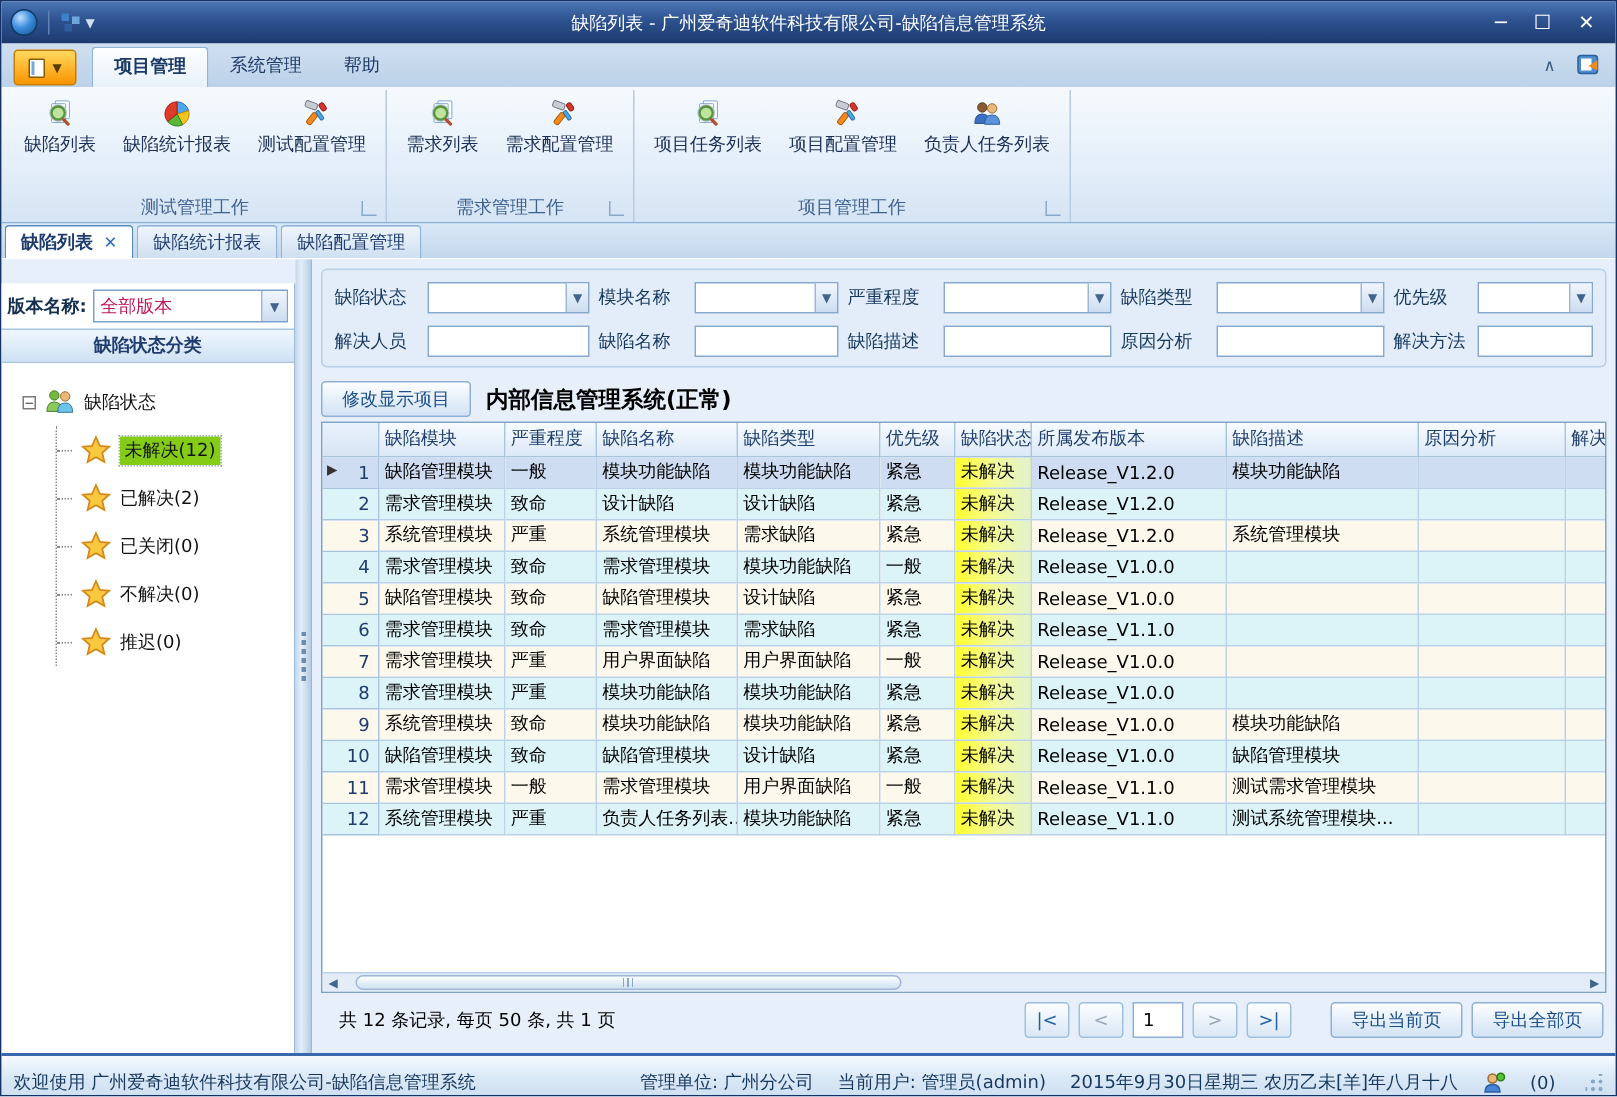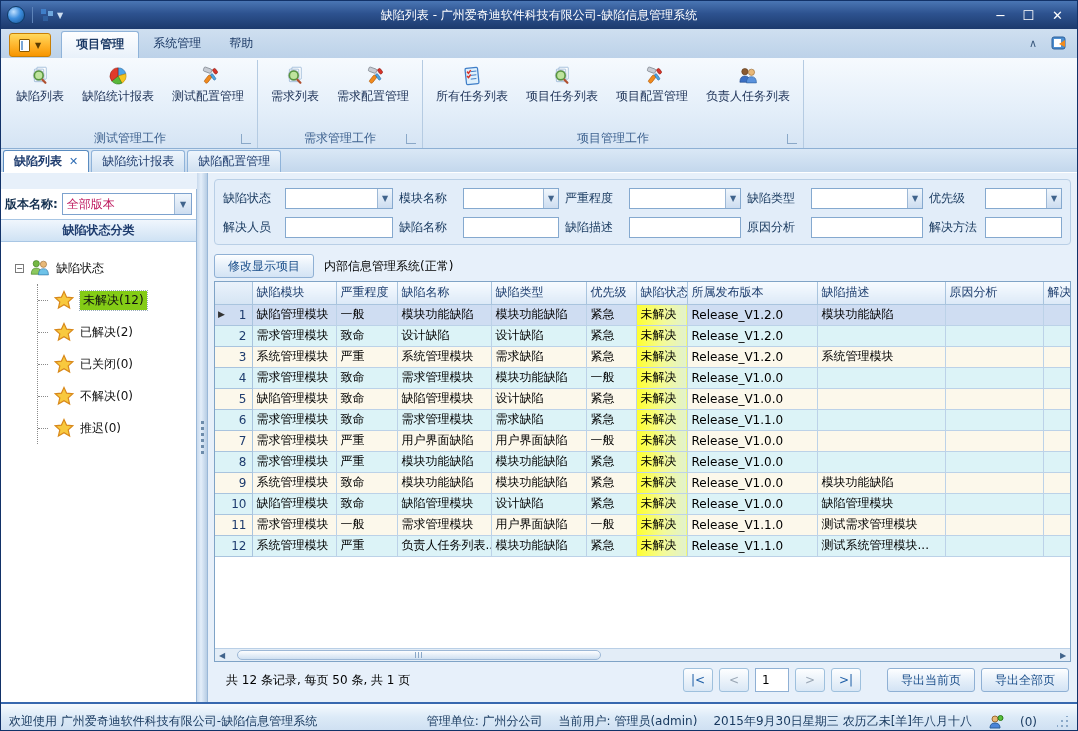--- a/index.html
+++ b/index.html
@@ -94,21 +94,21 @@
   .filter-row { display:grid; grid-template-columns:56px 108px 58px 96px 58px 112px 58px 112px 50px 1fr;
     column-gap:6px; align-items:center; }
   .f-label { color:#17385e; white-space:nowrap; }
   .f-field { height:21px; border:1px solid #85a9cf; background:#fff; display:flex; align-items:center; }
   .f-field .combo-btn { width:15px; }
 
   .toolbar-row { flex:0 0 30px; display:flex; align-items:center; gap:10px; }
   .btn { height:24px; padding:0 13px; border:1px solid #8fb0d4; border-radius:3px; color:#1a4e8a;
     background:linear-gradient(180deg,#fdfeff 0%, #e8f1fa 45%, #d3e3f4 100%); display:flex; align-items:center;
     white-space:nowrap; box-shadow:0 1px 0 #fff inset; }
-  .sys-title { font-weight:normal; color:#000; font-size:12px; }
+  .sys-title { font-weight:bold; color:#000; font-size:15px; }
   .toolbar-spacer { flex:1; }
 
   
   .grid-wrap { flex:1; min-height:0; border:1px solid #7fa3c6; background:#fff; position:relative; overflow:hidden; }
   .grid-scroll { position:absolute; inset:0 0 13px 0; overflow:hidden; }
   table.grid { border-collapse:collapse; table-layout:fixed; }
   .grid th { height:22px; background:linear-gradient(180deg,#f7fbff,#dce9f7); border-right:1px solid #a9c4de;
     border-bottom:1px solid #a9c4de; color:#204070; font-weight:normal; text-align:left; padding:0 4px;
     white-space:nowrap; overflow:hidden; }
   .grid td { height:21px; border-right:1px solid #bcd2e8; border-bottom:1px solid #bcd2e8; padding:0 4px;
@@ -269,33 +269,20 @@
             <span class="lbl">需求配置管理</span>
           </div>
         </div>
         <div class="r-group-label">
           <span>需求管理工作</span>
           <span class="launcher"></span>
         </div>
       </div>
       <div class="r-group">
         <div class="r-group-buttons">
-          <div class="r-big-btn">
-            <span class="t-icon">
-              <svg viewBox="0 0 32 32">
-                <rect x="6" y="3" width="20" height="26" rx="2" transform="rotate(-6 16 16)" fill="#dff0fc" stroke="#3f7ec8" stroke-width="2"></rect>
-                <line x1="14" y1="9" x2="23" y2="8" stroke="#3f7ec8" stroke-width="1.6"></line>
-                <line x1="14" y1="15" x2="23" y2="14" stroke="#3f7ec8" stroke-width="1.6"></line>
-                <line x1="14" y1="21" x2="23" y2="20" stroke="#3f7ec8" stroke-width="1.6"></line>
-                <path d="M8 9 l2.4 2.6 L14 6.6" fill="none" stroke="#d8342a" stroke-width="2.4"></path>
-                <path d="M8 16 l2.4 2.6 L14 13.6" fill="none" stroke="#d8342a" stroke-width="2.4"></path>
-              </svg>
-            </span>
-            <span class="lbl">所有任务列表</span>
-          </div>
           <div class="r-big-btn">
             <span class="t-icon">
               <svg viewBox="0 0 32 32">
                 <rect x="11" y="2" width="15" height="19" rx="1" fill="#fff" stroke="#7aa0c8"></rect>
                 <rect x="7" y="5" width="15" height="20" rx="1" fill="#fdfeff" stroke="#7aa0c8"></rect>
                 <circle cx="14" cy="15" r="8" fill="none" stroke="#b9c6d4" stroke-width="3"></circle>
                 <circle cx="14" cy="15" r="7" fill="#bfe49d" stroke="#57953e" stroke-width="2.5"></circle>
                 <rect x="20" y="19.6" width="10" height="3.6" rx="1.6" transform="rotate(45 20 19.6)" fill="#b05030"></rect>
               </svg>
             </span>

